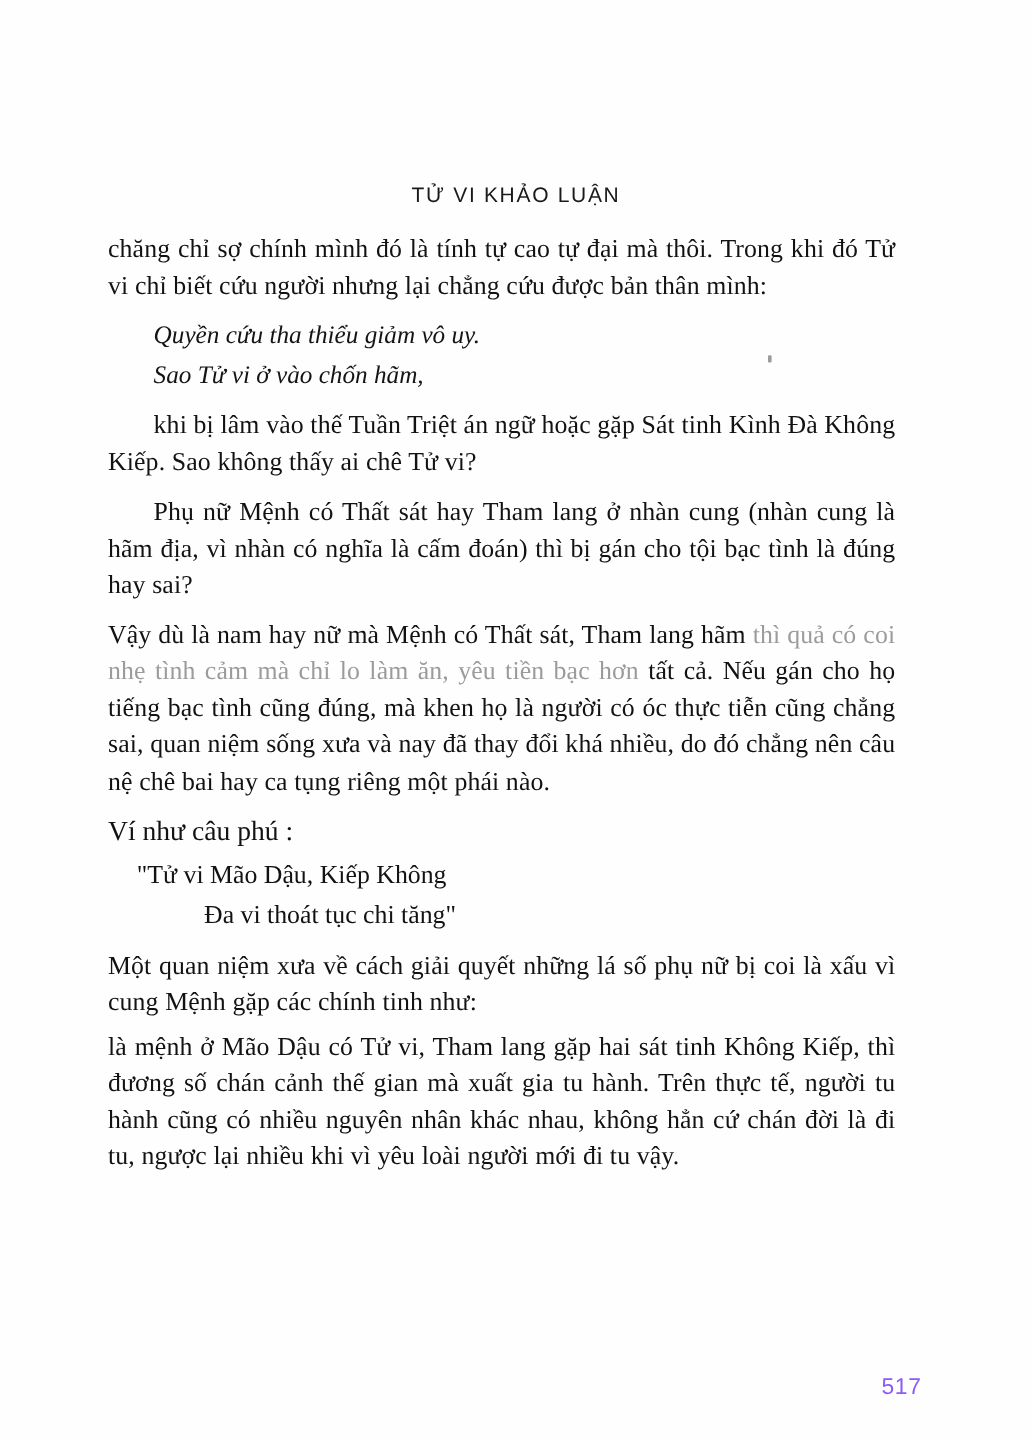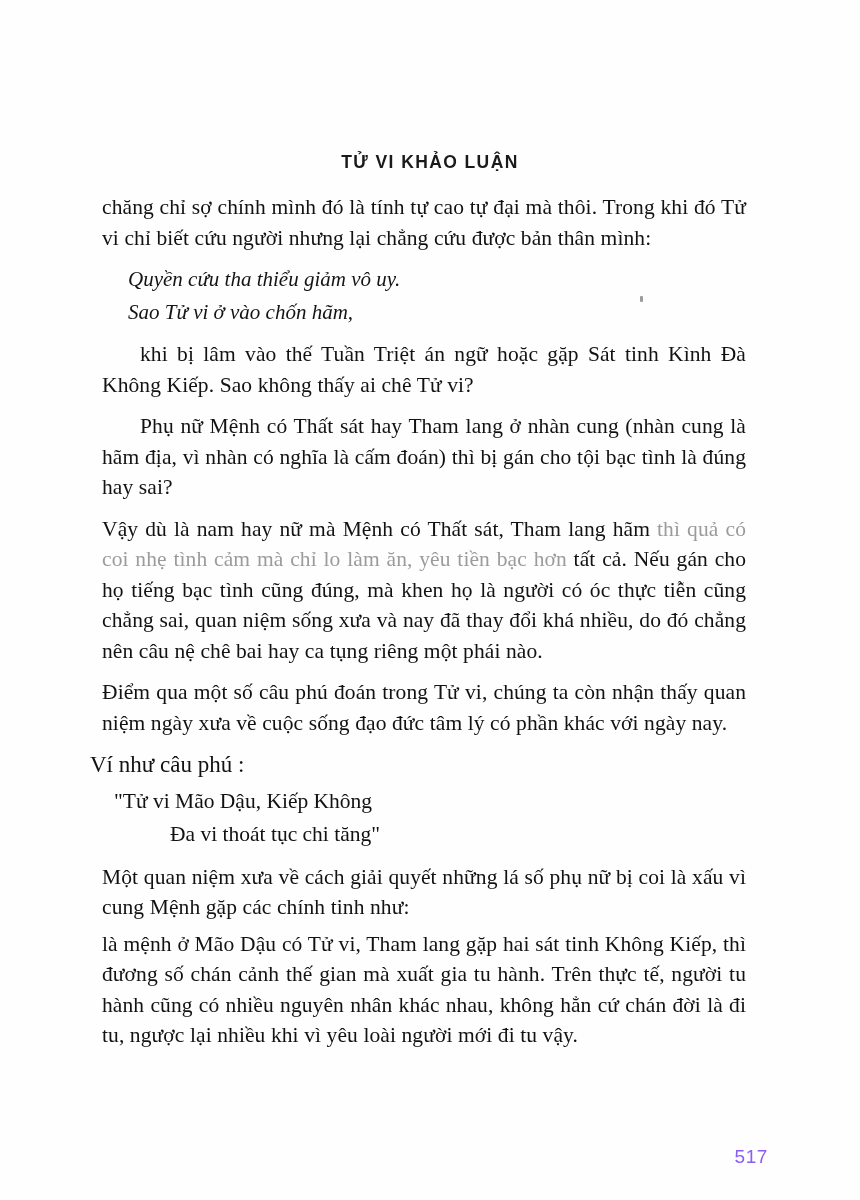--- a/index.html
+++ b/index.html
@@ -26,37 +26,37 @@
   .running-head {
     position: absolute;
     top: 152px;
     left: 0;
     width: 860px;
     text-align: center;
     font-family: "Liberation Sans", "DejaVu Sans", sans-serif;
     font-size: 17.5px;
     letter-spacing: 1.4px;
     color: #1a1a1a;
-    font-weight: 700;
+    font-weight: 400;
   }
 
   
   .column {
     position: absolute;
     left: 90px;
     top: 192px;
     width: 656px;
   }
 
   .para {
     font-size: 21.5px;
     line-height: 30.5px;
     text-align: justify;
     text-justify: inter-word;
-    margin: 0 0 6px 12px;
+    margin: 0 0 6px 0;
     color: #121212;
     letter-spacing: 0.1px;
     -webkit-font-smoothing: none;
   }
 
   .para.indent {
     text-indent: 38px;
   }
 
   .para.gap-above {
@@ -146,21 +146,20 @@
       <span class="vline">Sao Tử vi ở vào chốn hãm,</span>
     </div>
 
     <p class="para indent">khi bị lâm vào thế Tuần Triệt án ngữ hoặc gặp Sát tinh Kình Đà Không Kiếp. Sao không thấy ai chê Tử vi?</p>
 
     <p class="para indent gap-above">Phụ nữ Mệnh có Thất sát hay Tham lang ở nhàn cung (nhàn cung là hãm địa, vì nhàn có nghĩa là cấm đoán) thì bị gán cho tội bạc tình là đúng hay sai?</p>
 
 
     <p class="para gap-above"><span>Vậy dù là nam hay nữ mà Mệnh có Thất sát, Tham lang hãm </span><span class="washed">thì quả có coi nhẹ tình cảm mà chỉ lo làm ăn, yêu tiền bạc hơn </span><span>tất cả. Nếu gán cho họ tiếng bạc tình cũng đúng, mà khen họ là người có óc thực tiễn cũng chẳng sai, quan niệm sống xưa và nay đã thay đổi khá nhiều, do đó chẳng nên câu nệ chê bai hay ca tụng riêng một phái nào.</span></p>
 
-    <p class="para gap-above">Điểm qua một số câu phú đoán trong Tử vi, chúng ta còn nhận thấy quan niệm ngày xưa về cuộc sống đạo đức tâm lý có phần khác với ngày nay.</p>
 
     <p class="lead-line">Ví như câu phú :</p>
 
     <div class="quote-block">
       <span class="qline-1">"Tử vi Mão Dậu, Kiếp Không</span>
       <span class="qline-2">Đa vi thoát tục chi tăng"</span>
     </div>
 
     <p class="para gap-above">Một quan niệm xưa về cách giải quyết những lá số phụ nữ bị coi là xấu vì cung Mệnh gặp các chính tinh như:</p>
 

